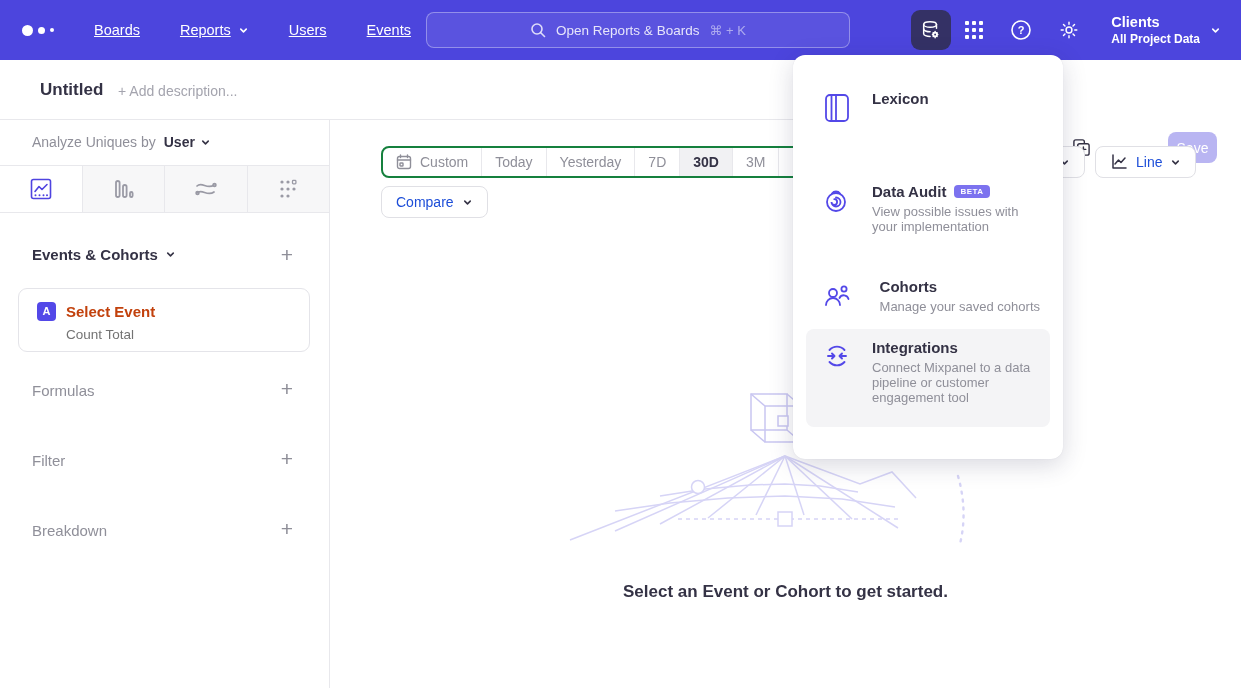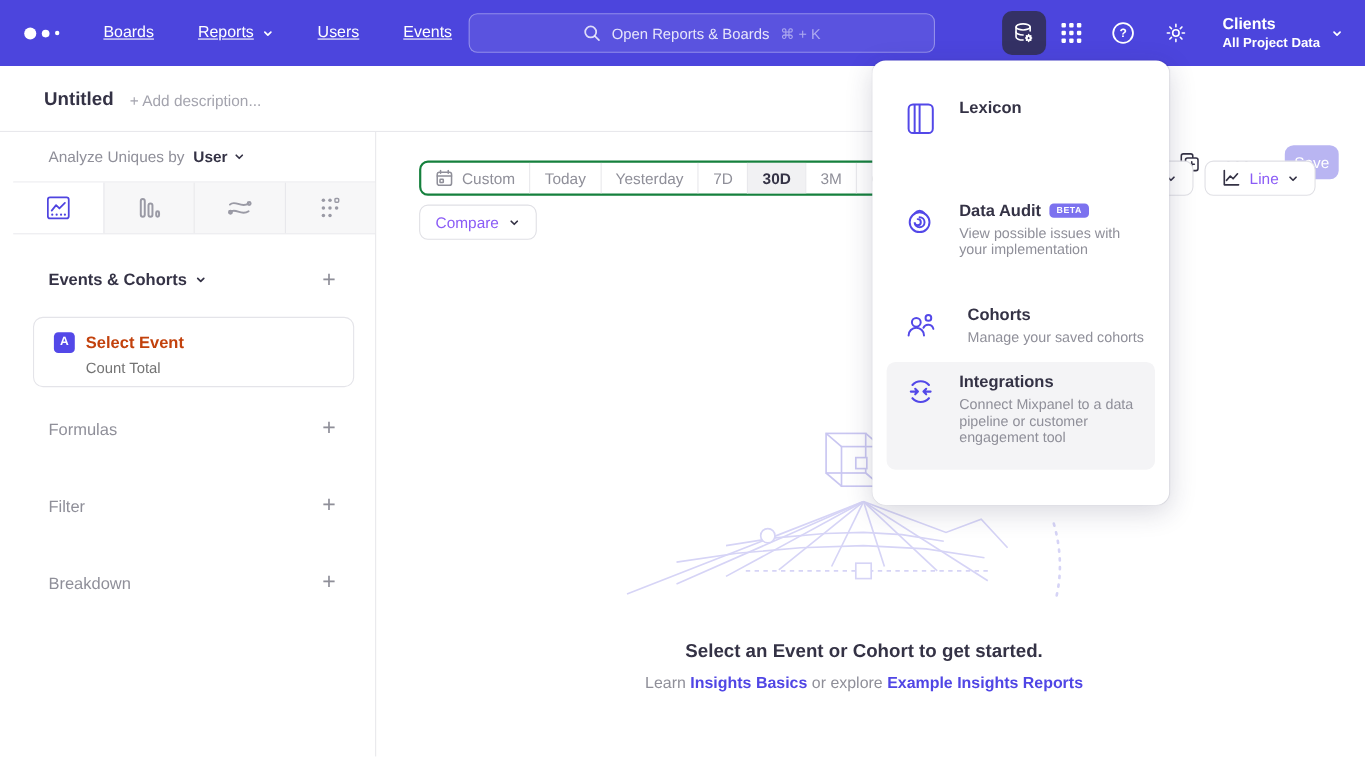--- a/index.html
+++ b/index.html
@@ -30,21 +30,21 @@
   
   .header { position:absolute; left:0; top:60px; width:1041px; height:60px; background:#fff; border-bottom:1px solid #E8E8EC; }
   .title { position:absolute; left:40px; top:20px; font-size:17px; font-weight:bold; color:#343245; }
   .desc-ph { position:absolute; left:118px; top:23px; font-size:14px; color:#A4A4AE; cursor:text; }
   .hdr-ic { position:absolute; color:#343245; cursor:pointer; }
   .ellipsis { position:absolute; left:1114px; top:81px; letter-spacing:3px; font-size:15px; font-weight:bold; color:#343245; cursor:pointer; }
   .savebtn { position:absolute; left:1168px; top:72px; width:49px; height:31px; background:#B9B5F2; color:#fff; font-size:14px;
     border:none; border-radius:8px; font-family:inherit; }
 
   
-  .sidebar { position:absolute; left:12px; top:120px; width:330px; height:568px; background:#fff; border-right:1px solid #E8E8EC; }
+  .sidebar { position:absolute; left:0; top:120px; width:330px; height:568px; background:#fff; border-right:1px solid #E8E8EC; }
   .analyze { position:absolute; left:32px; top:14px; font-size:14px; color:#8F8F99; display:flex; align-items:center; gap:5px; }
   .analyze b { color:#343245; font-weight:bold; margin-left:3px; }
   .analyze .chev { color:#343245; }
   .tabs { position:absolute; left:0; top:45px; width:329px; height:48px; display:flex; border-top:1px solid #E8E8EC; border-bottom:1px solid #E8E8EC; }
   .tab { flex:1; display:flex; align-items:center; justify-content:center; background:#F7F7F8; border-left:1px solid #E8E8EC; cursor:pointer; color:#9A9AA5; }
   .tab:first-child { border-left:none; }
   .tab.sel { background:#fff; color:#4F44E0; }
   .ec-header { position:absolute; left:32px; top:126px; font-size:15px; font-weight:bold; color:#343245; display:flex; align-items:center; gap:7px; cursor:pointer; }
   .plus { position:absolute; left:277px; width:20px; height:20px; font-size:21px; line-height:18px; color:#8F8F99; text-align:center; cursor:pointer; font-weight:normal; }
   .event-card { position:absolute; left:18px; top:168px; width:292px; height:64px; border:1px solid #E4E4E9; border-radius:9px; background:#fff; cursor:pointer; }
@@ -52,21 +52,21 @@
   .ev-title { position:absolute; left:47px; top:14px; font-size:15px; font-weight:bold; color:#c2410c; }
   .ev-sub { position:absolute; left:47px; top:38px; font-size:13.5px; color:#737373; }
   .side-row { position:absolute; left:32px; font-size:15px; color:#8F8F99; }
 
   
   .rangebar { position:absolute; left:381px; top:146px; height:32px; display:flex; align-items:stretch; border:2px solid #15803d; border-radius:8px; background:#fff; overflow:hidden; }
   .seg { display:flex; align-items:center; justify-content:center; padding:0 13px; font-size:14px; color:#8F8F99; border-left:1px solid #E8E8EC; cursor:pointer; white-space:nowrap; gap:8px; }
   .seg:first-child { border-left:none; }
   .seg.sel { background:#F1F1F3; color:#343245; font-weight:bold; }
   .btn-outline { position:absolute; height:32px; display:flex; align-items:center; justify-content:center; gap:8px; padding:0 14px;
-    border:1px solid #E0E0E5; border-radius:8px; background:#fff; font-size:14px; color:#8b5cf6; cursor:pointer; }
+    border:1px solid #E0E0E5; border-radius:8px; background:#fff; font-size:14px; color:#1d4ed8; cursor:pointer; }
   .compare { left:381px; top:186px; }
   .hiddenbtn { left:1003px; top:146px; width:82px; justify-content:flex-end; z-index:5; color:#343245; }
   .linebtn { left:1095px; top:146px; z-index:5; }
 
   
   .panel { position:absolute; left:793px; top:55px; width:270px; height:404px; background:#fff; border-radius:12px;
     box-shadow:0 6px 24px rgba(40,40,80,0.18), 0 0 1px rgba(40,40,80,0.15); z-index:40; }
   .m-item { position:absolute; left:13px; width:244px; display:flex; gap:19px; padding:10px 10px 10px 17px; border-radius:8px; cursor:pointer; }
   .m-item.hover { background:#F4F4F6; }
   .m-icon { flex:0 0 30px; color:#5348E8; padding-top:3px; }
@@ -306,26 +306,20 @@
     </g>
     <rect x="218" y="134" width="14" height="14" fill="#fff"></rect>
 
     <polyline points="225,78 300,106 332,94 356,120"></polyline>
     <g stroke-dasharray="2 6" stroke-linecap="round" stroke-width="2.4">
       <path d="M398 98 q10 35 2 68"></path>
     </g>
   </svg>
 
   <div class="es-head">Select an Event or Cohort to get started.</div>
-  <div class="es-line">
-    <span>Learn</span>
-    <a>Insights Basics</a>
-    <span>or explore</span>
-    <a>Example Insights Reports</a>
-  </div>
 
   <div class="panel">
     <div class="m-item" style="top:25px;">
       <span class="m-icon">
         <svg width="28" height="30" viewBox="0 0 28 30" fill="none" stroke="currentColor" stroke-width="1.8" stroke-linecap="round">
           <rect x="3" y="2" width="22" height="26" rx="4"></rect>
           <line x1="8.5" y1="2.5" x2="8.5" y2="27.5"></line>
           <line x1="13" y1="2.5" x2="13" y2="27.5"></line>
         </svg>
       </span>

